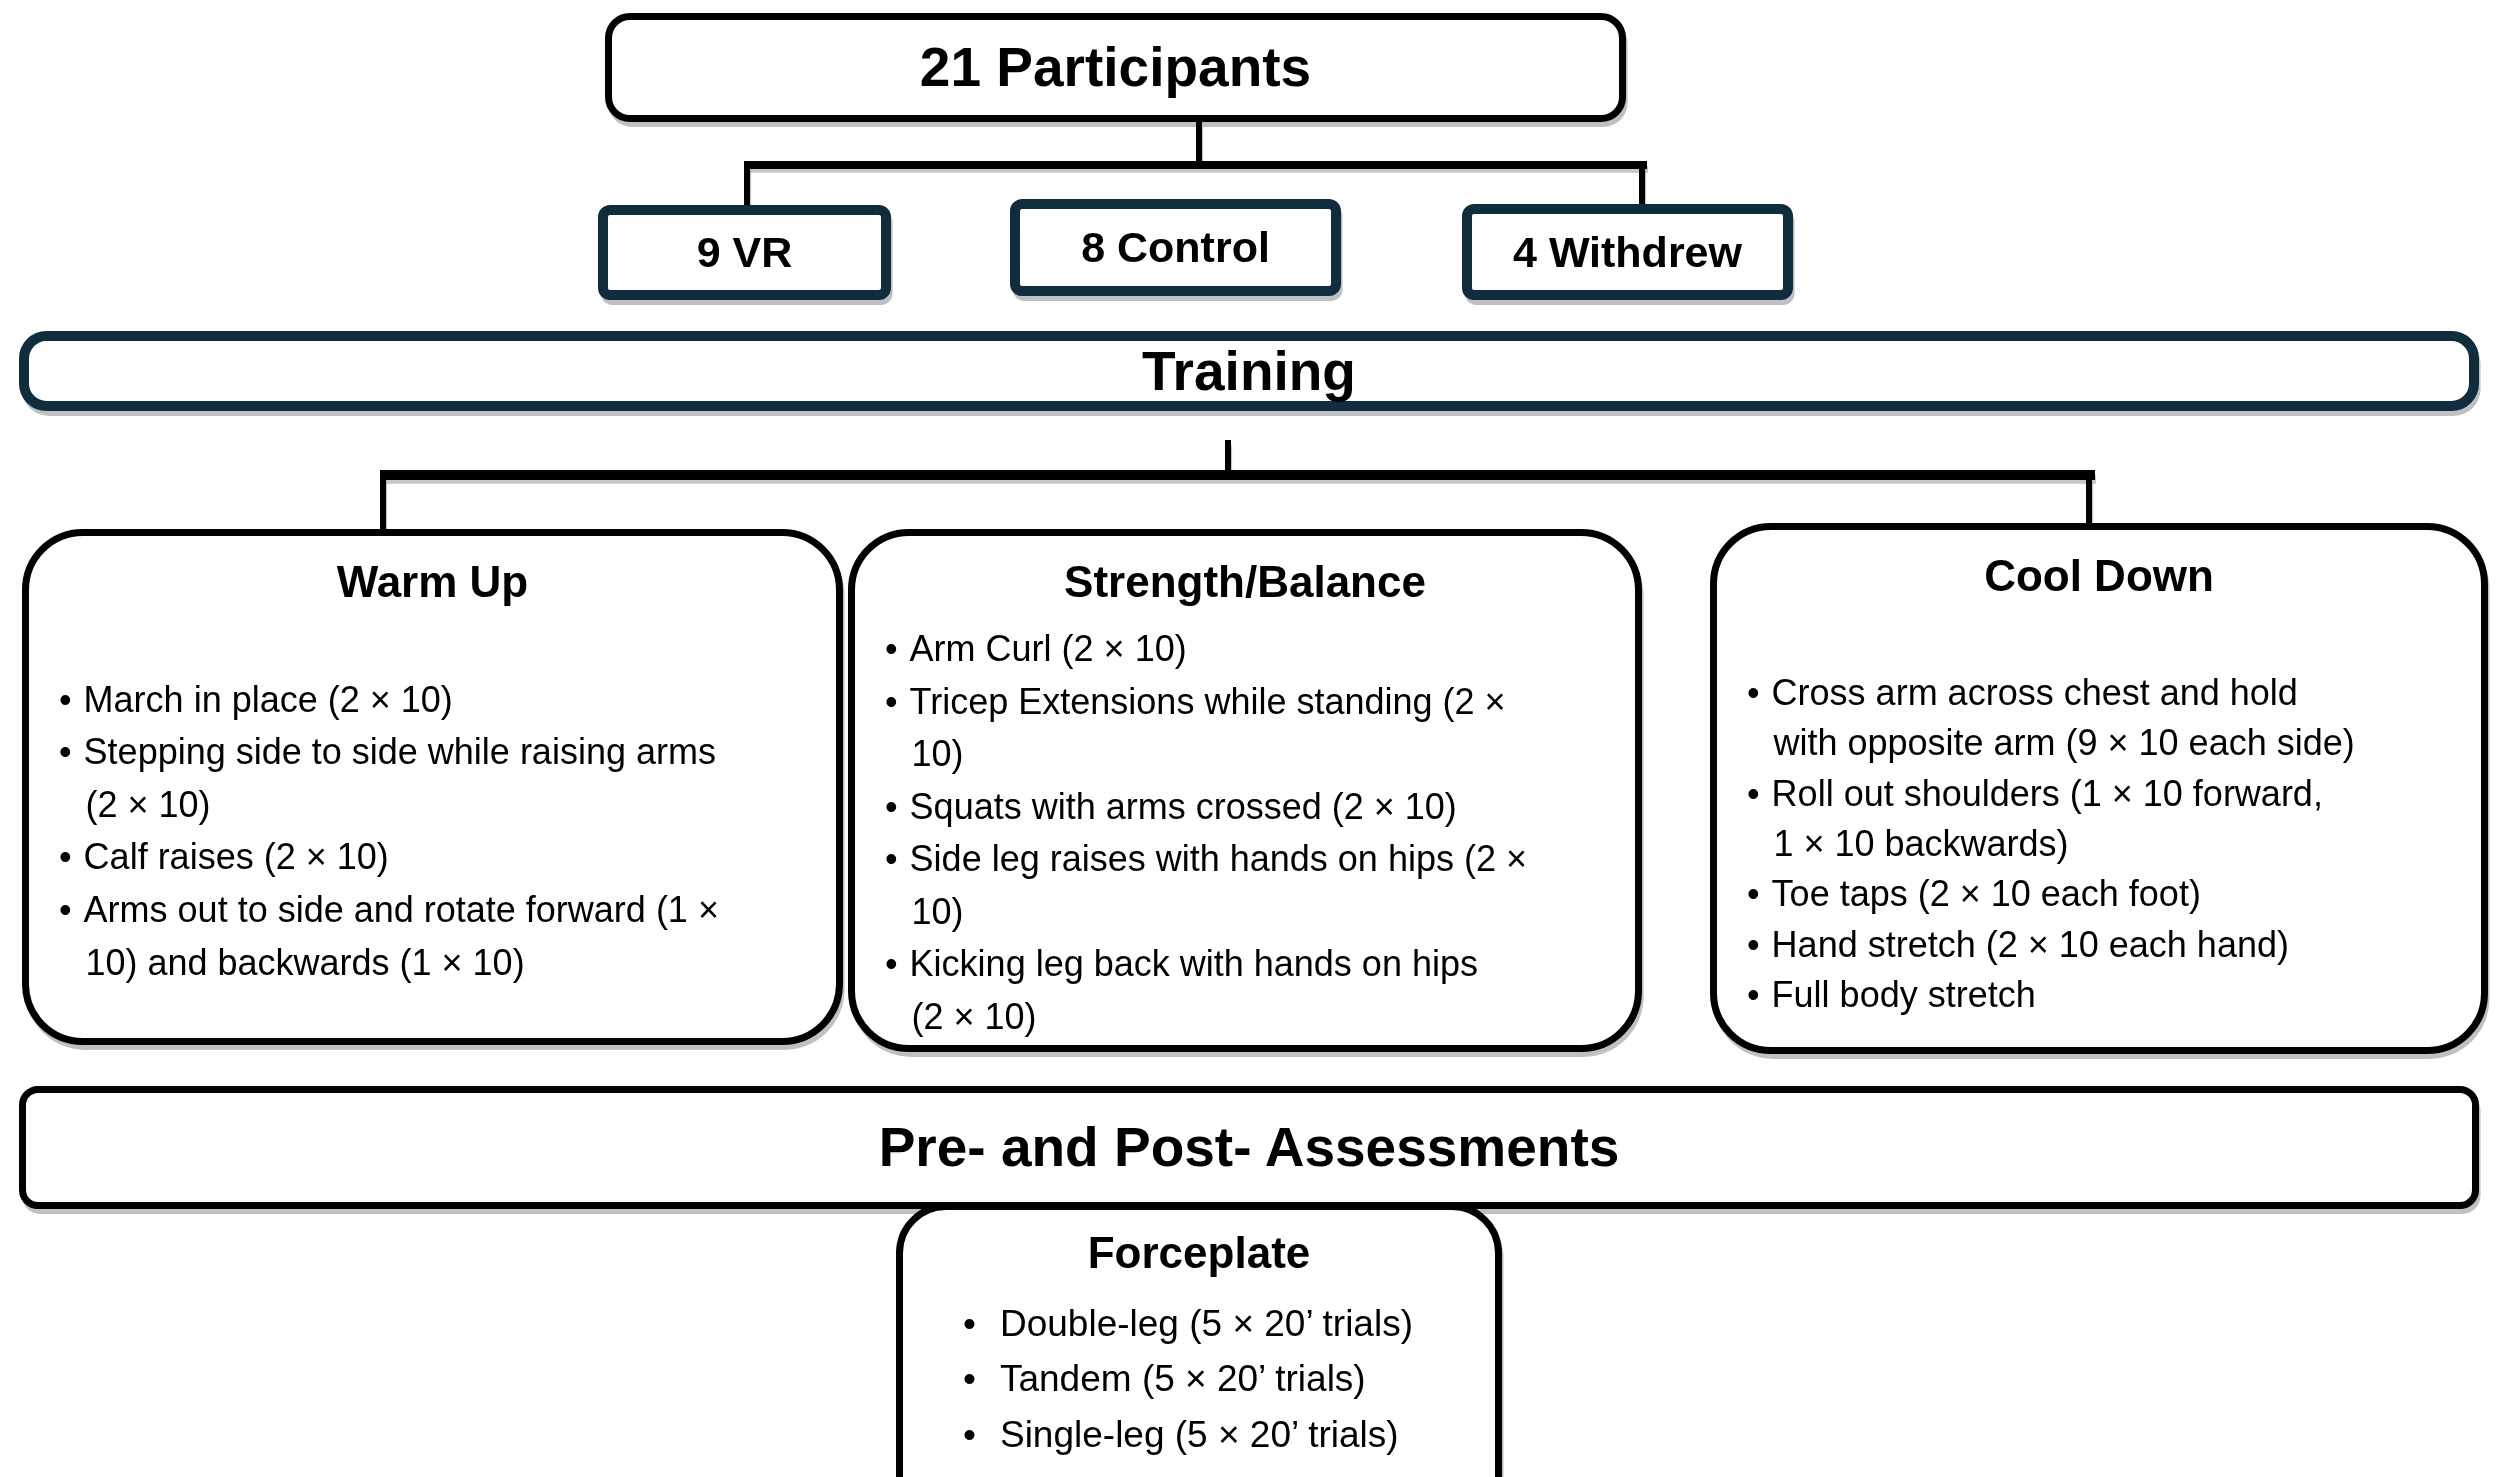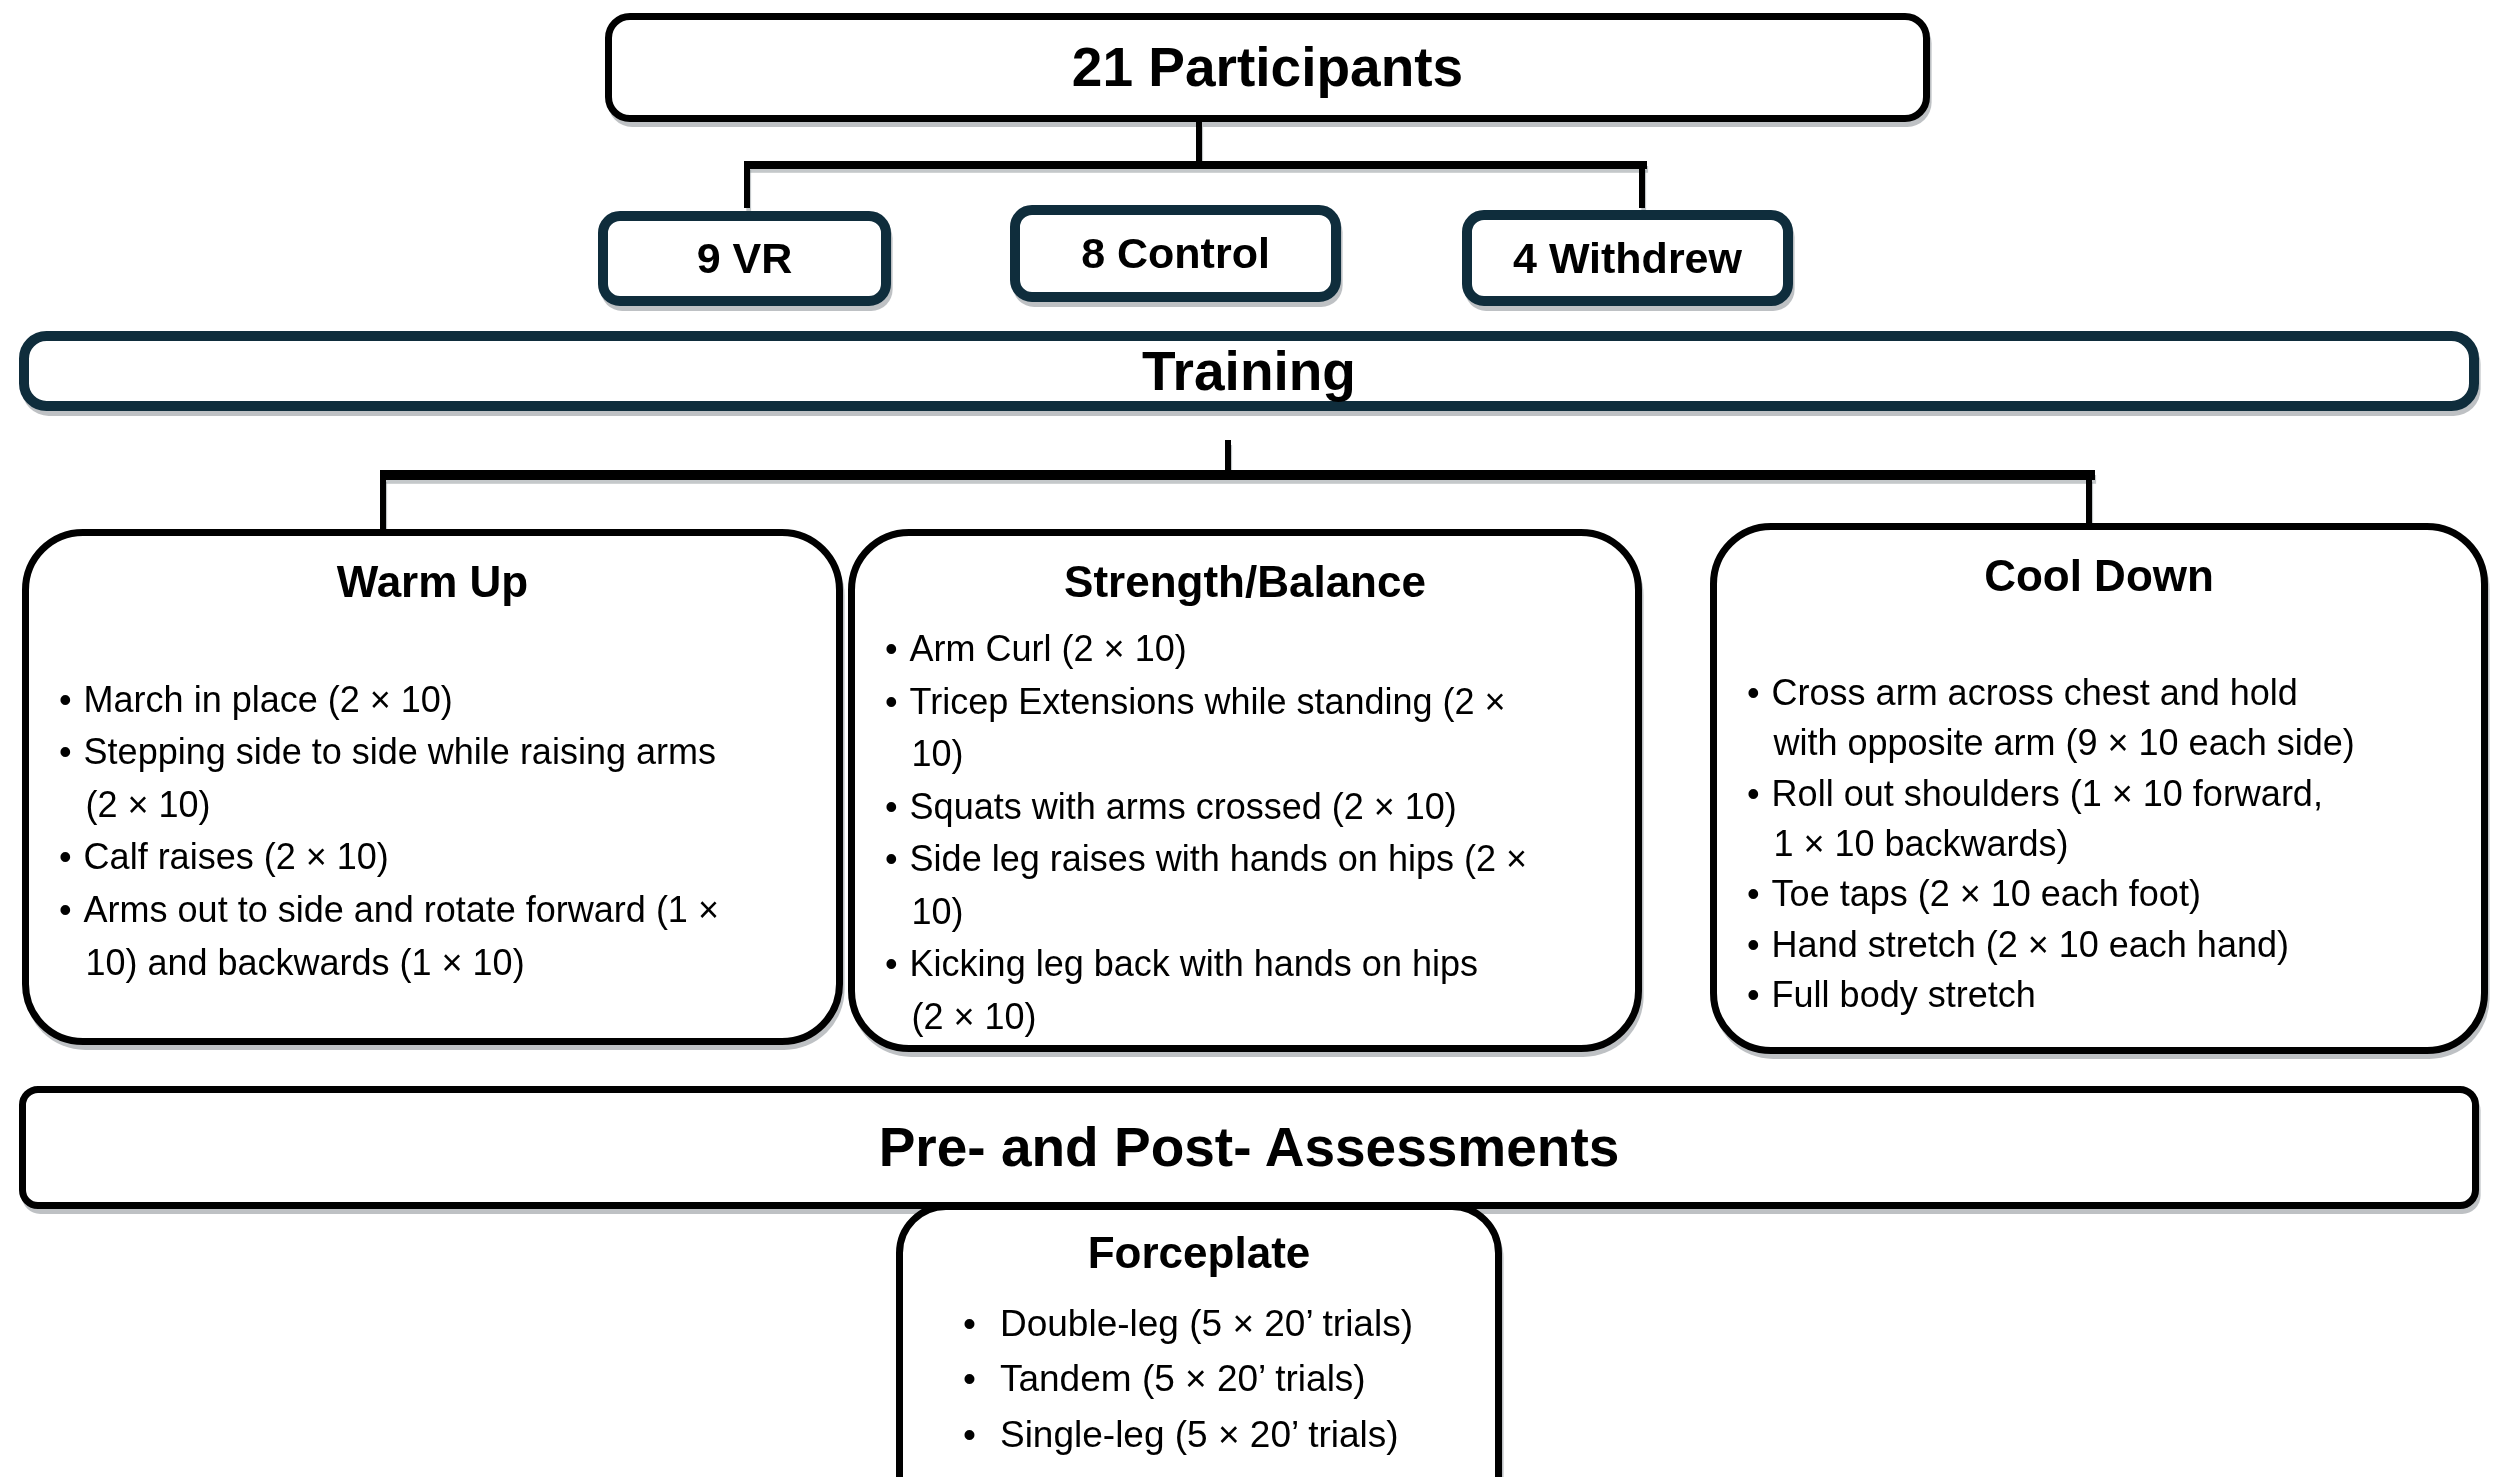--- a/index.html
+++ b/index.html
@@ -78,21 +78,21 @@
     white-space: pre-wrap;
   }
   ul.bullets li::before {
     content: "\2022";
     margin-right: 12px;
   }
   .cool ul.bullets li { line-height: 1.4; }
 
   
   #participants { border-radius: 25px; }
-  .group-box    { border-radius: 22px; margin-top: 6px; }
+  .group-box    { border-radius: 12px; }
   #training     { border-radius: 27.5px; }
   #assessments  { border-radius: 19px; border-width: 7.7px; }
 
   
   #forceplate {
     border-radius: 50px;
     justify-content: flex-start;
     align-items: stretch;
     padding: 16.5px 39px 13.2px 39px;
   }
@@ -107,21 +107,21 @@
   #forceplate ul.bullets li::before {
     content: "\2022";
     margin-right: 24px;
   }
 </style>
 </head>
 <body>
 
 <div id="stage">
 
-  <div id="participants" class="box black-border" style="left:605px; top:13.2px; width:1325px; height:109px;">
+  <div id="participants" class="box black-border" style="left:605px; top:13.2px; width:1021px; height:109px;">
     <div class="big-label">21 Participants</div>
   </div>
 
   <div class="line" style="left:1196px; top:122px; width:5.5px; height:42px;"></div>
   <div class="line" style="left:744px; top:161px; width:903px; height:7.7px;"></div>
   <div class="line" style="left:744px; top:165px; width:5.5px; height:43px;"></div>
   <div class="line" style="left:1639px; top:165px; width:5.5px; height:43px;"></div>
 
   <div class="box navy-border group-box" style="left:598px; top:205px; width:293px; height:95px;">
     <div class="group-label">9 VR</div>

